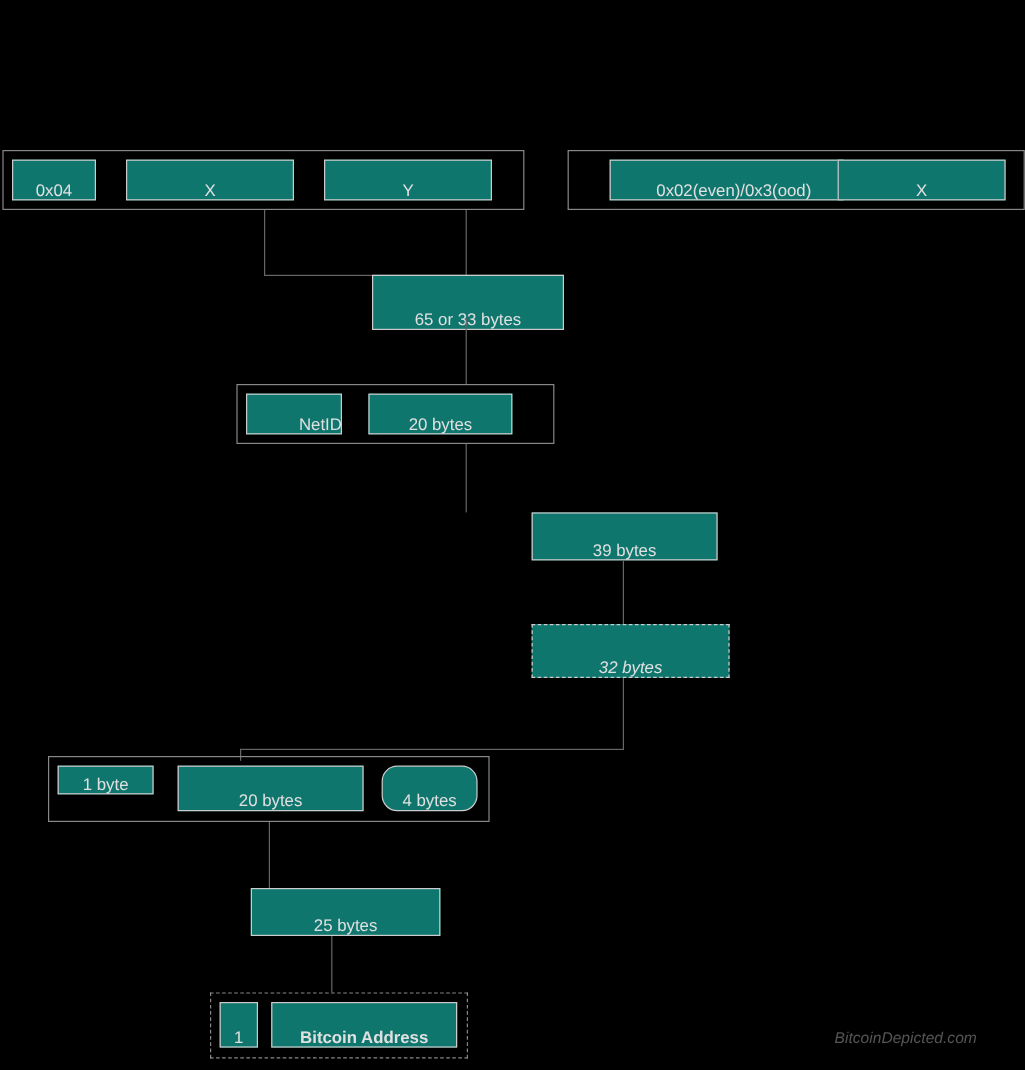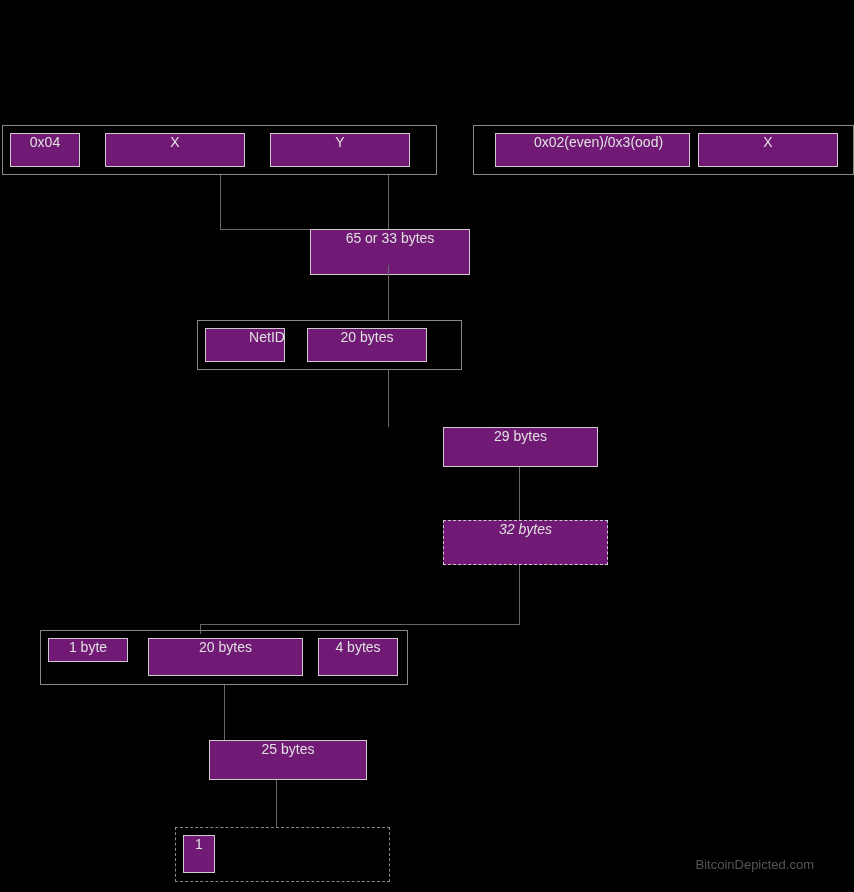--- a/index.html
+++ b/index.html
@@ -17,23 +17,23 @@
     .diagram-container {
       position: relative;
       width: 854px;
       height: 892px;
     }
 
     
     .box {
       position: absolute;
       border: 1px solid #ccc;
-      background: #701a75;
+      background: #0f766e;
       display: flex;
-      align-items: flex-start;
+      align-items: flex-end;
       justify-content: center;
       color: #e0e0e0;
     }
 
     .box.dashed {
       border: 1px dashed #ccc;
       font-style: italic;
     }
 
     .box.bold-text {
@@ -49,20 +49,21 @@
 
     .group-border.dashed {
       border: 1px dashed #888;
     }
 
     
     .watermark {
       position: absolute;
       color: #555;
       font-size: 13px;
+      font-style: italic;
     }
 
     
     .vline {
       position: absolute;
       width: 1px;
       background: #666;
     }
 
     
@@ -86,21 +87,21 @@
   <div class="box" style="left: 105px; top: 133px; width: 140px; height: 34px;">
     <span>X</span>
   </div>
 
   <div class="box" style="left: 270px; top: 133px; width: 140px; height: 34px;">
     <span>Y</span>
   </div>
 
   <div class="group-border" style="left: 473px; top: 125px; width: 381px; height: 50px;"></div>
 
-  <div class="box" style="left: 495px; top: 133px; width: 195px; height: 34px; padding-left: 12px;">
+  <div class="box" style="left: 508px; top: 133px; width: 195px; height: 34px; padding-left: 12px;">
     <span>0x02(even)/0x3(ood)</span>
   </div>
 
   <div class="box" style="left: 698px; top: 133px; width: 140px; height: 34px;">
     <span>X</span>
   </div>
 
   <div class="vline" style="left: 388px; top: 175px; height: 55px;"></div>
 
   <div class="hline" style="left: 220px; top: 229px; width: 250px;"></div>
@@ -118,56 +119,59 @@
   <div class="box" style="left: 205px; top: 328px; width: 80px; height: 34px; padding-left: 44px;">
     <span>NetID</span>
   </div>
   <div class="box" style="left: 307px; top: 328px; width: 120px; height: 34px;">
     <span>20 bytes</span>
   </div>
 
   <div class="vline" style="left: 388px; top: 370px; height: 57px;"></div>
 
   <div class="box" style="left: 443px; top: 427px; width: 155px; height: 40px;">
-    <span>29 bytes</span>
+    <span>39 bytes</span>
   </div>
 
   <div class="vline" style="left: 519px; top: 467px; height: 53px;"></div>
 
   <div class="box dashed" style="left: 443px; top: 520px; width: 165px; height: 45px;">
     <span>32 bytes</span>
   </div>
 
   <div class="vline" style="left: 519px; top: 565px; height: 60px;"></div>
   <div class="hline" style="left: 200px; top: 624px; width: 320px;"></div>
   <div class="vline" style="left: 200px; top: 624px; height: 10px;"></div>
 
   <div class="group-border" style="left: 40px; top: 630px; width: 368px; height: 55px;"></div>
 
   <div class="box" style="left: 48px; top: 638px; width: 80px; height: 24px;">
     <span>1 byte</span>
   </div>
   <div class="box" style="left: 148px; top: 638px; width: 155px; height: 38px;">
     <span>20 bytes</span>
   </div>
-  <div class="box" style="left: 318px; top: 638px; width: 80px; height: 38px;">
+  <div class="box" style="left: 318px; top: 638px; width: 80px; height: 38px; border-radius: 13px;">
     <span>4 bytes</span>
   </div>
 
   <div class="vline" style="left: 224px; top: 685px; height: 55px;"></div>
 
   <div class="box" style="left: 197px; top: 740px; width: 158px; height: 40px; margin-left: 12px;">
     <span>25 bytes</span>
   </div>
 
   <div class="vline" style="left: 276px; top: 780px; height: 47px;"></div>
 
   <div class="group-border dashed" style="left: 175px; top: 827px; width: 215px; height: 55px;"></div>
 
   <div class="box" style="left: 183px; top: 835px; width: 32px; height: 38px;">
     <span>1</span>
   </div>
+  <div class="box bold-text" style="left: 226px; top: 835px; width: 155px; height: 38px;">
+    <span>Bitcoin Address</span>
+  </div>
 
   <div class="watermark" style="right: 40px; bottom: 20px;">
     <span>BitcoinDepicted.com</span>
   </div>
 
 </div>
 
 </body></html>

